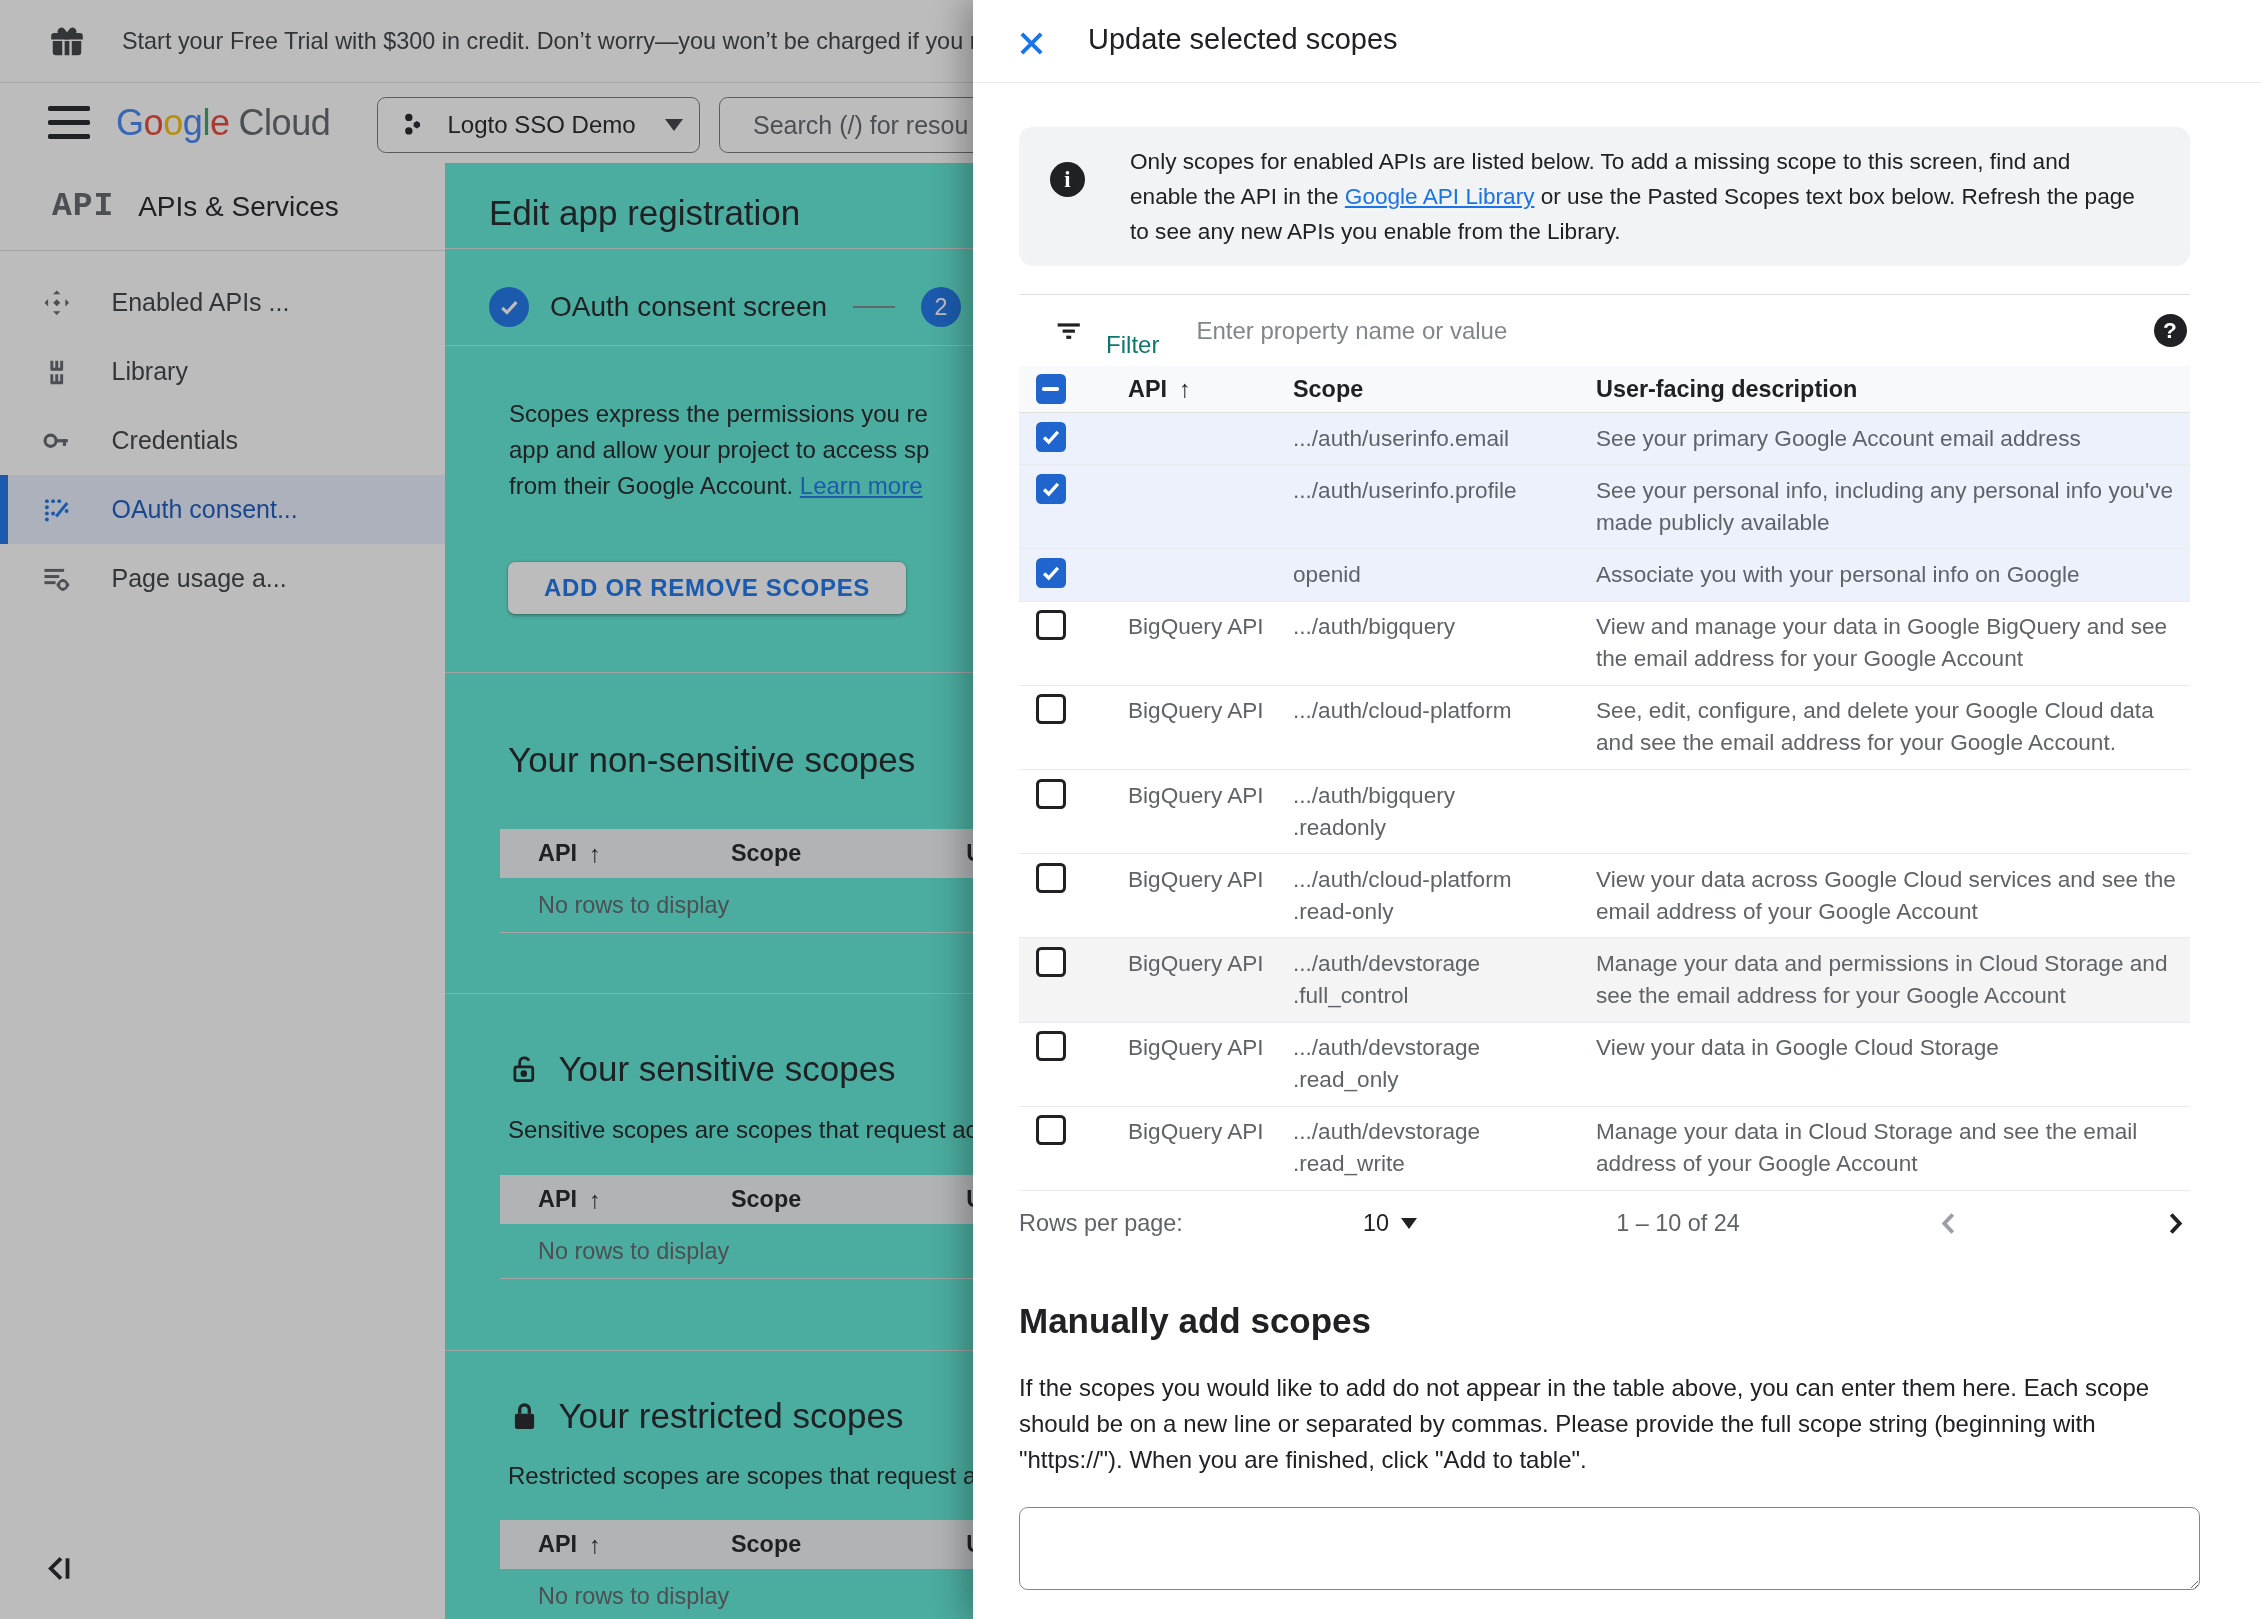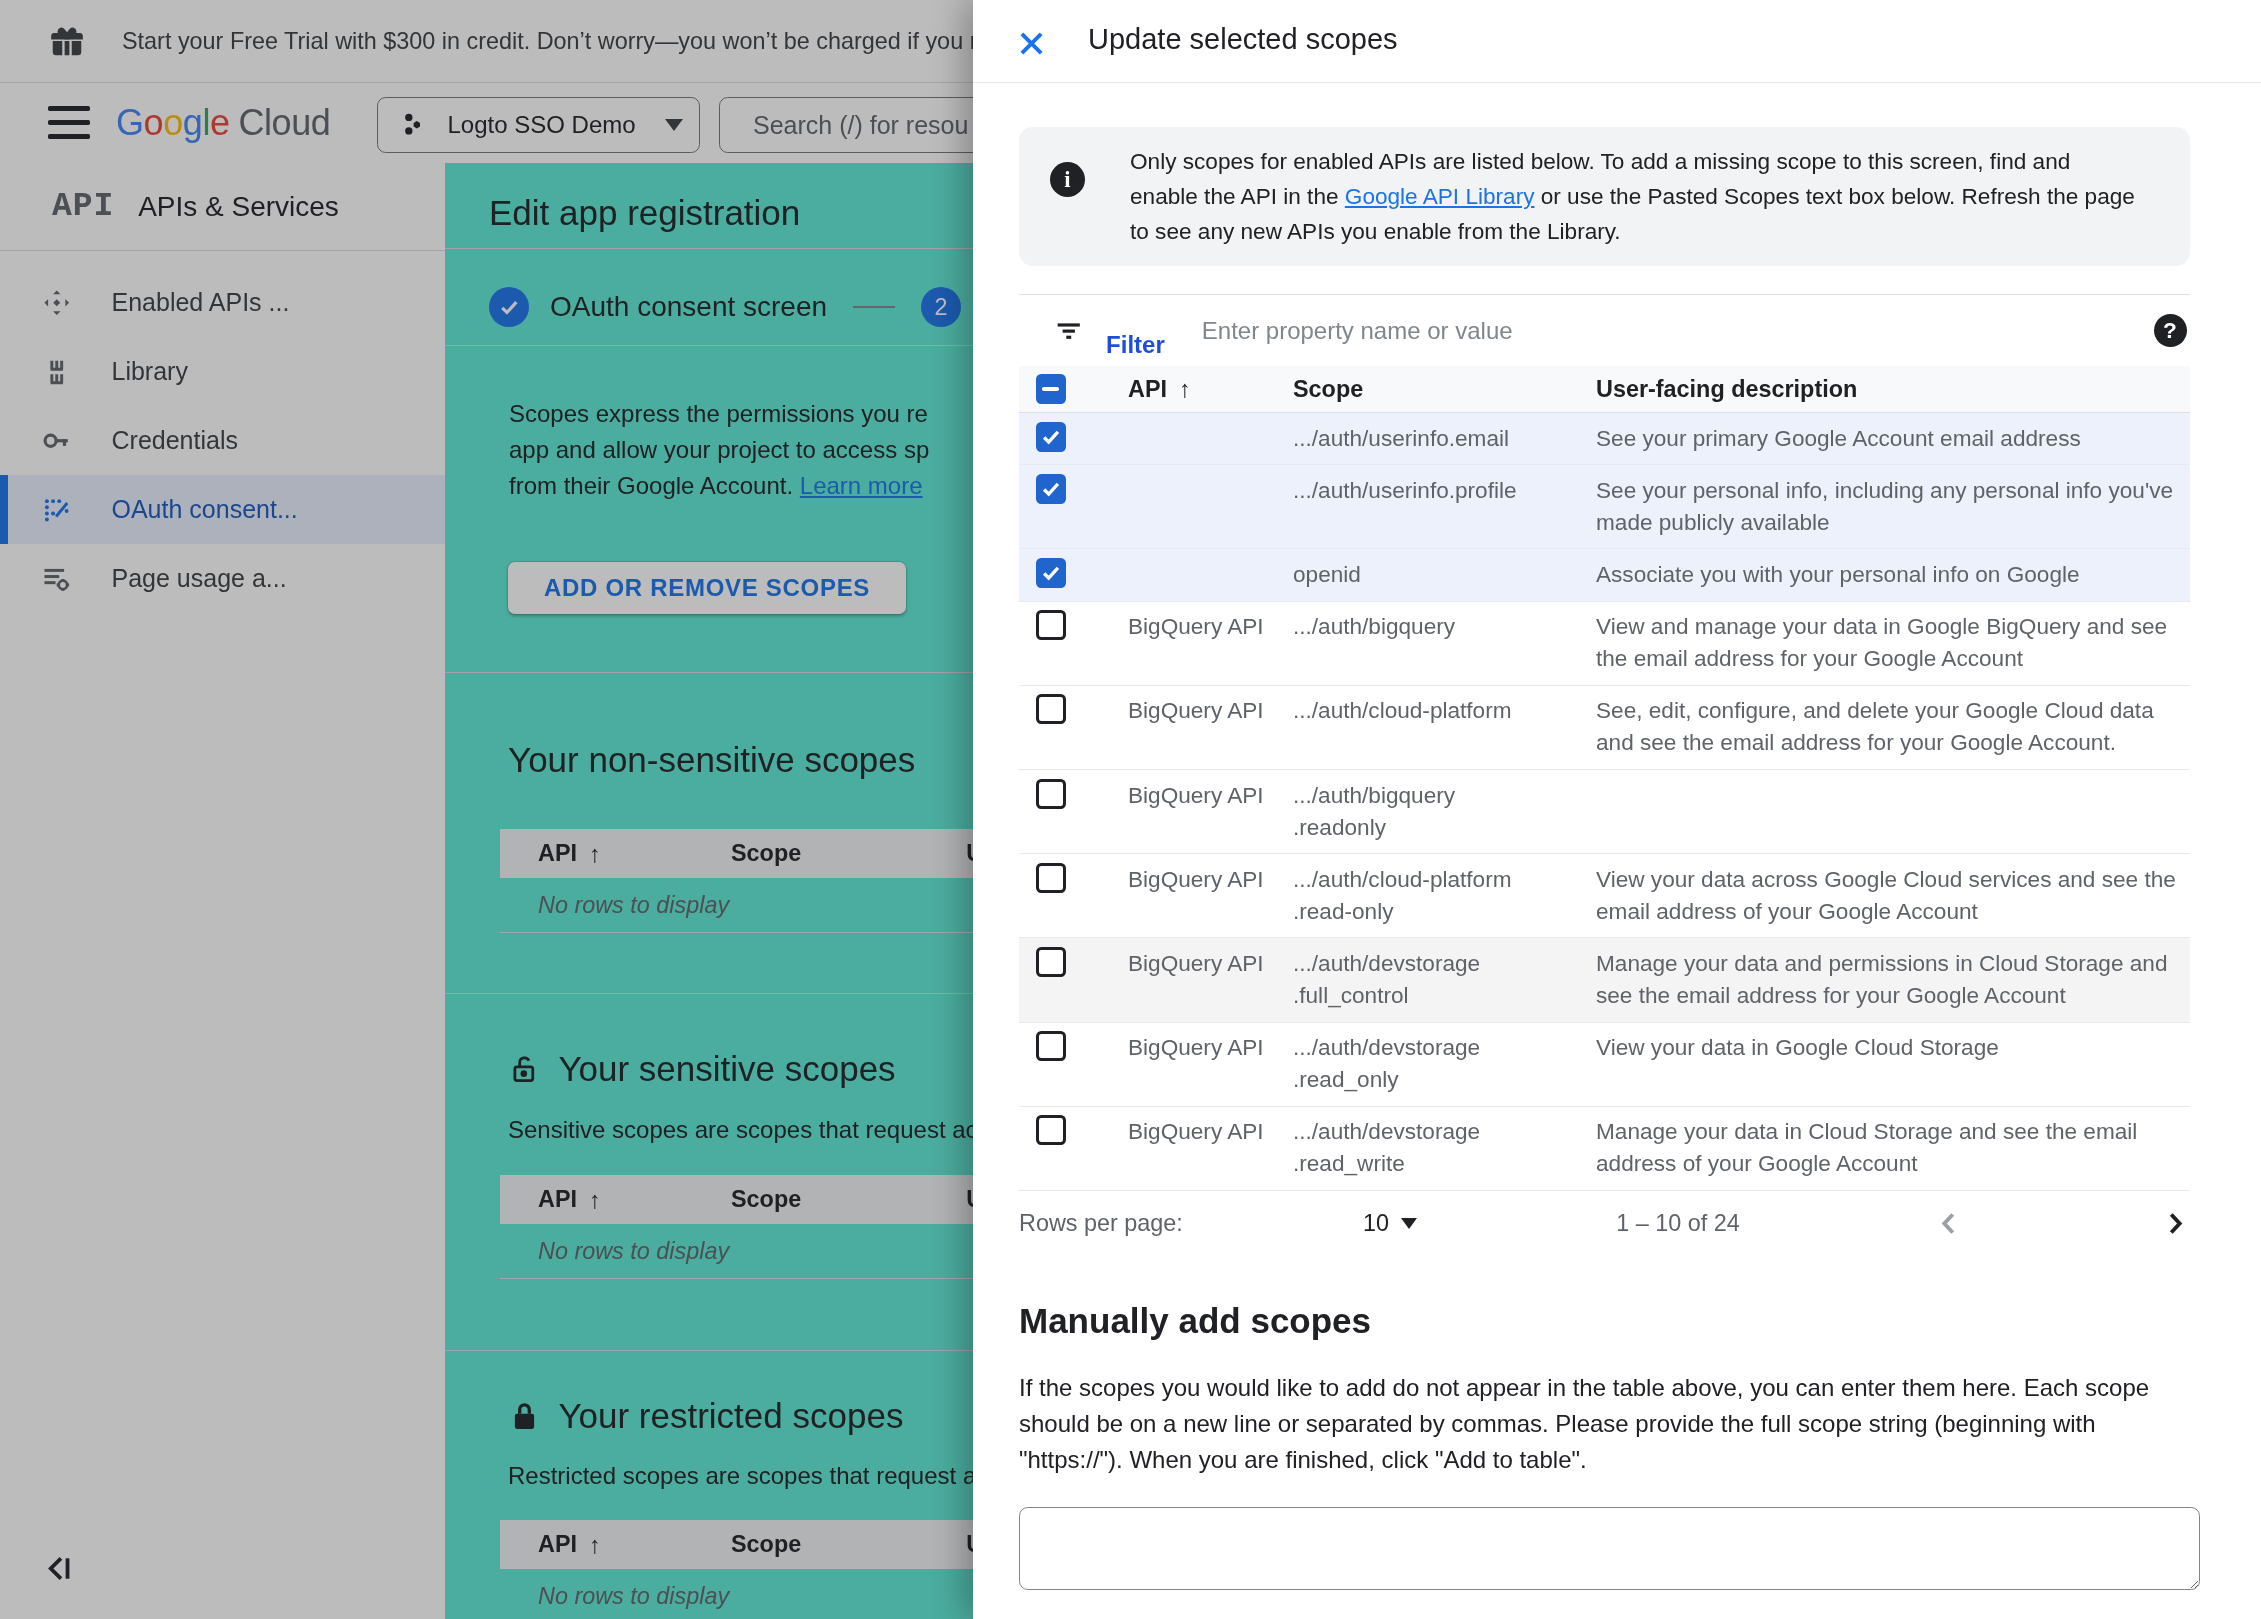--- a/index.html
+++ b/index.html
@@ -59,39 +59,39 @@
   .add-scopes-btn{left:63px;top:399px;height:52px;padding:0 36px;background:#fff;border:none;border-radius:7px;
     box-shadow:0 1.7px 3.5px rgba(0,0,0,.3),0 0 0 0.9px rgba(0,0,0,.08);font-size:24px;font-weight:700;letter-spacing:0.7px;color:#1a73e8;cursor:pointer;font-family:"Liberation Sans",sans-serif;}
   .sect-title{left:63px;font-size:35px;color:#202124;white-space:nowrap;display:flex;align-items:center;gap:17.4px;}
   .sect-desc{left:63px;font-size:24px;color:#202124;white-space:nowrap;}
   .mini-table{left:55px;width:860px;}
   .mini-head{height:49px;background:#f1f3f4;display:flex;align-items:center;font-size:23.4px;font-weight:700;color:#202124;}
   .mini-head .c1{margin-left:38px;display:flex;align-items:center;gap:12px;}
   .mini-head .c2{margin-left:130px;}
   .mini-head .c3{margin-left:165px;}
   .mini-empty{height:54px;display:flex;align-items:center;font-size:23.4px;color:#5f6368;border-bottom:1.7px solid #e0e0e0;}
-  .mini-empty span{margin-left:38px;font-style:italic;}
+  .mini-empty span{margin-left:38px;}
   .sort-arrow{font-size:24px;color:#202124;}
 
   
   #scrim{position:absolute;left:0;top:0;width:973px;height:1620px;background:rgba(32,33,36,.30);z-index:40;cursor:pointer;}
 
   
   #panel{position:absolute;left:973px;top:0;width:1288px;height:1620px;background:#fff;z-index:60;box-shadow:-10.4px 0 31px rgba(0,0,0,.28);}
   .p{position:absolute;}
   .panel-close{left:39px;top:24px;width:38px;height:38px;cursor:pointer;display:flex;align-items:center;justify-content:center;}
   .panel-title{left:115px;top:22.6px;font-size:29px;color:#202124;white-space:nowrap;text-align:center;}
   .panel-hrule{left:0;top:82px;width:1288px;border-top:1.7px solid #e8eaed;}
   .info-box{left:46px;top:127px;width:1171px;height:139px;background:#f1f3f4;border-radius:14px;box-sizing:border-box;}
   .info-icon{position:absolute;left:31px;top:35px;width:35px;height:35px;border-radius:50%;background:#202124;color:#fff;display:flex;align-items:center;justify-content:center;font-size:22.6px;font-weight:700;font-family:"Liberation Serif",serif;}
   .info-text{position:absolute;left:111px;top:17.4px;width:1012px;font-size:22.6px;line-height:35px;color:#202124;}
   .filter-rule{left:46px;top:294px;width:1171px;border-top:1.7px solid #e0e0e0;}
   .filter-row{left:46px;top:296px;width:1171px;height:69px;display:flex;align-items:center;}
   .filter-icon{margin-left:35px;}
-  .filter-label{margin-left:22.6px;font-size:24px;font-weight:700;color:#1d4ed8;margin-top:28px;}
+  .filter-label{margin-left:22.6px;font-size:24px;font-weight:400;color:#0f766e;margin-top:28px;}
   .filter-input{margin-left:35px;flex:1;border:none;outline:none;font-size:24px;color:#202124;font-family:"Liberation Sans",sans-serif;background:transparent;}
   .filter-input::placeholder{color:#80868b;opacity:1;}
   .help-icon{width:33px;height:33px;border-radius:50%;background:#202124;color:#fff;display:flex;align-items:center;justify-content:center;font-size:22.6px;font-weight:700;margin-right:3.5px;cursor:pointer;}
 
   .scope-table{left:46px;top:366px;width:1171px;}
   .srow{display:grid;grid-template-columns:109px 165px 303px 1fr;align-items:start;border-bottom:1.7px solid #e8eaed;background:#fff;}
   .srow.head{background:#f8f9fa;border-bottom:1.7px solid #e0e0e0;align-items:center;min-height:46px;}
   .srow.sel{background:#ecf1fb;}
   .srow.hov{background:#f4f4f4;}
   .cell{font-size:22.6px;line-height:32px;color:#5f6368;padding:9.6px 0;white-space:pre-line;}

